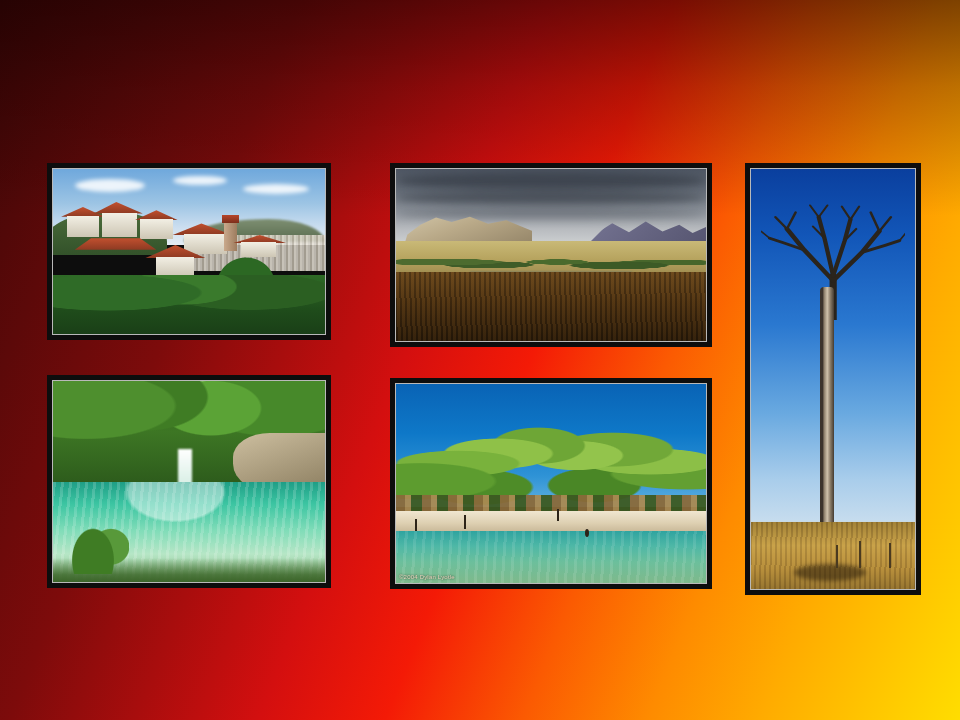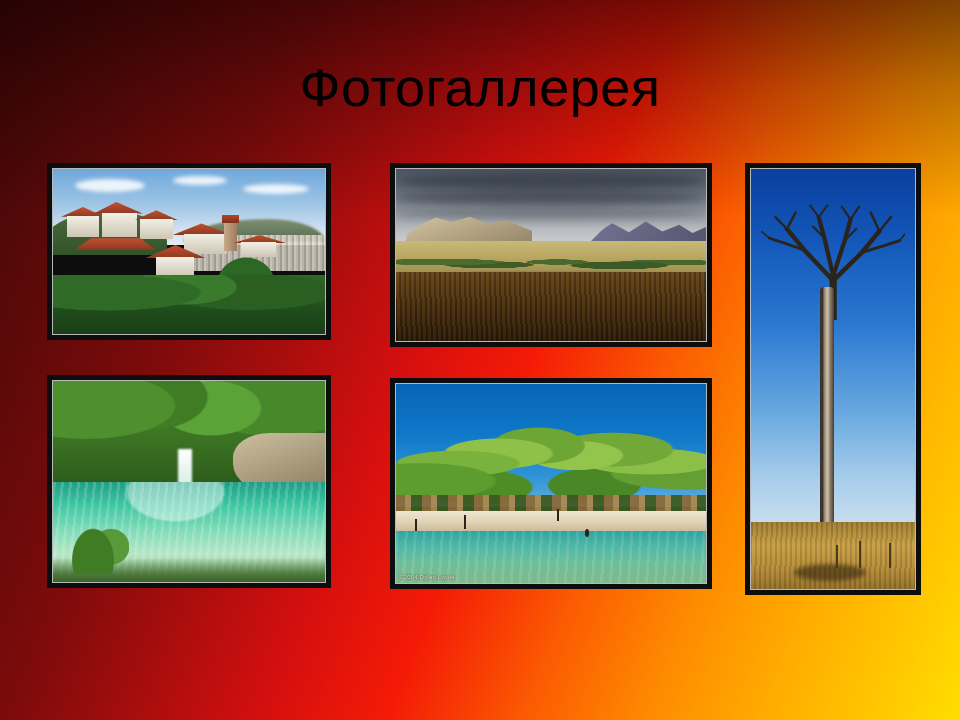--- a/index.html
+++ b/index.html
@@ -201,21 +201,20 @@
     text-shadow:0 0 2px rgba(0,0,0,.9);
     white-space:nowrap; letter-spacing:.2px;
     font-family:"Liberation Sans", sans-serif;
   }
 </style>
 </head>
 <body>
 
 <div id="slide">
 
-  <div id="title">Фотогаллерея</div>
 
   <div class="photo" id="ph1">
     <div class="inner">
       <div class="scene">
         <div class="layer p1-sky"></div>
         <div class="layer p1-cloud" style="left:8%;top:6%;width:26%;height:8%"></div>
         <div class="layer p1-cloud" style="left:44%;top:4%;width:20%;height:6%"></div>
         <div class="layer p1-cloud" style="left:70%;top:9%;width:24%;height:6%"></div>
         <div class="layer p1-farhill"></div>
         <div class="layer p1-city"></div>

